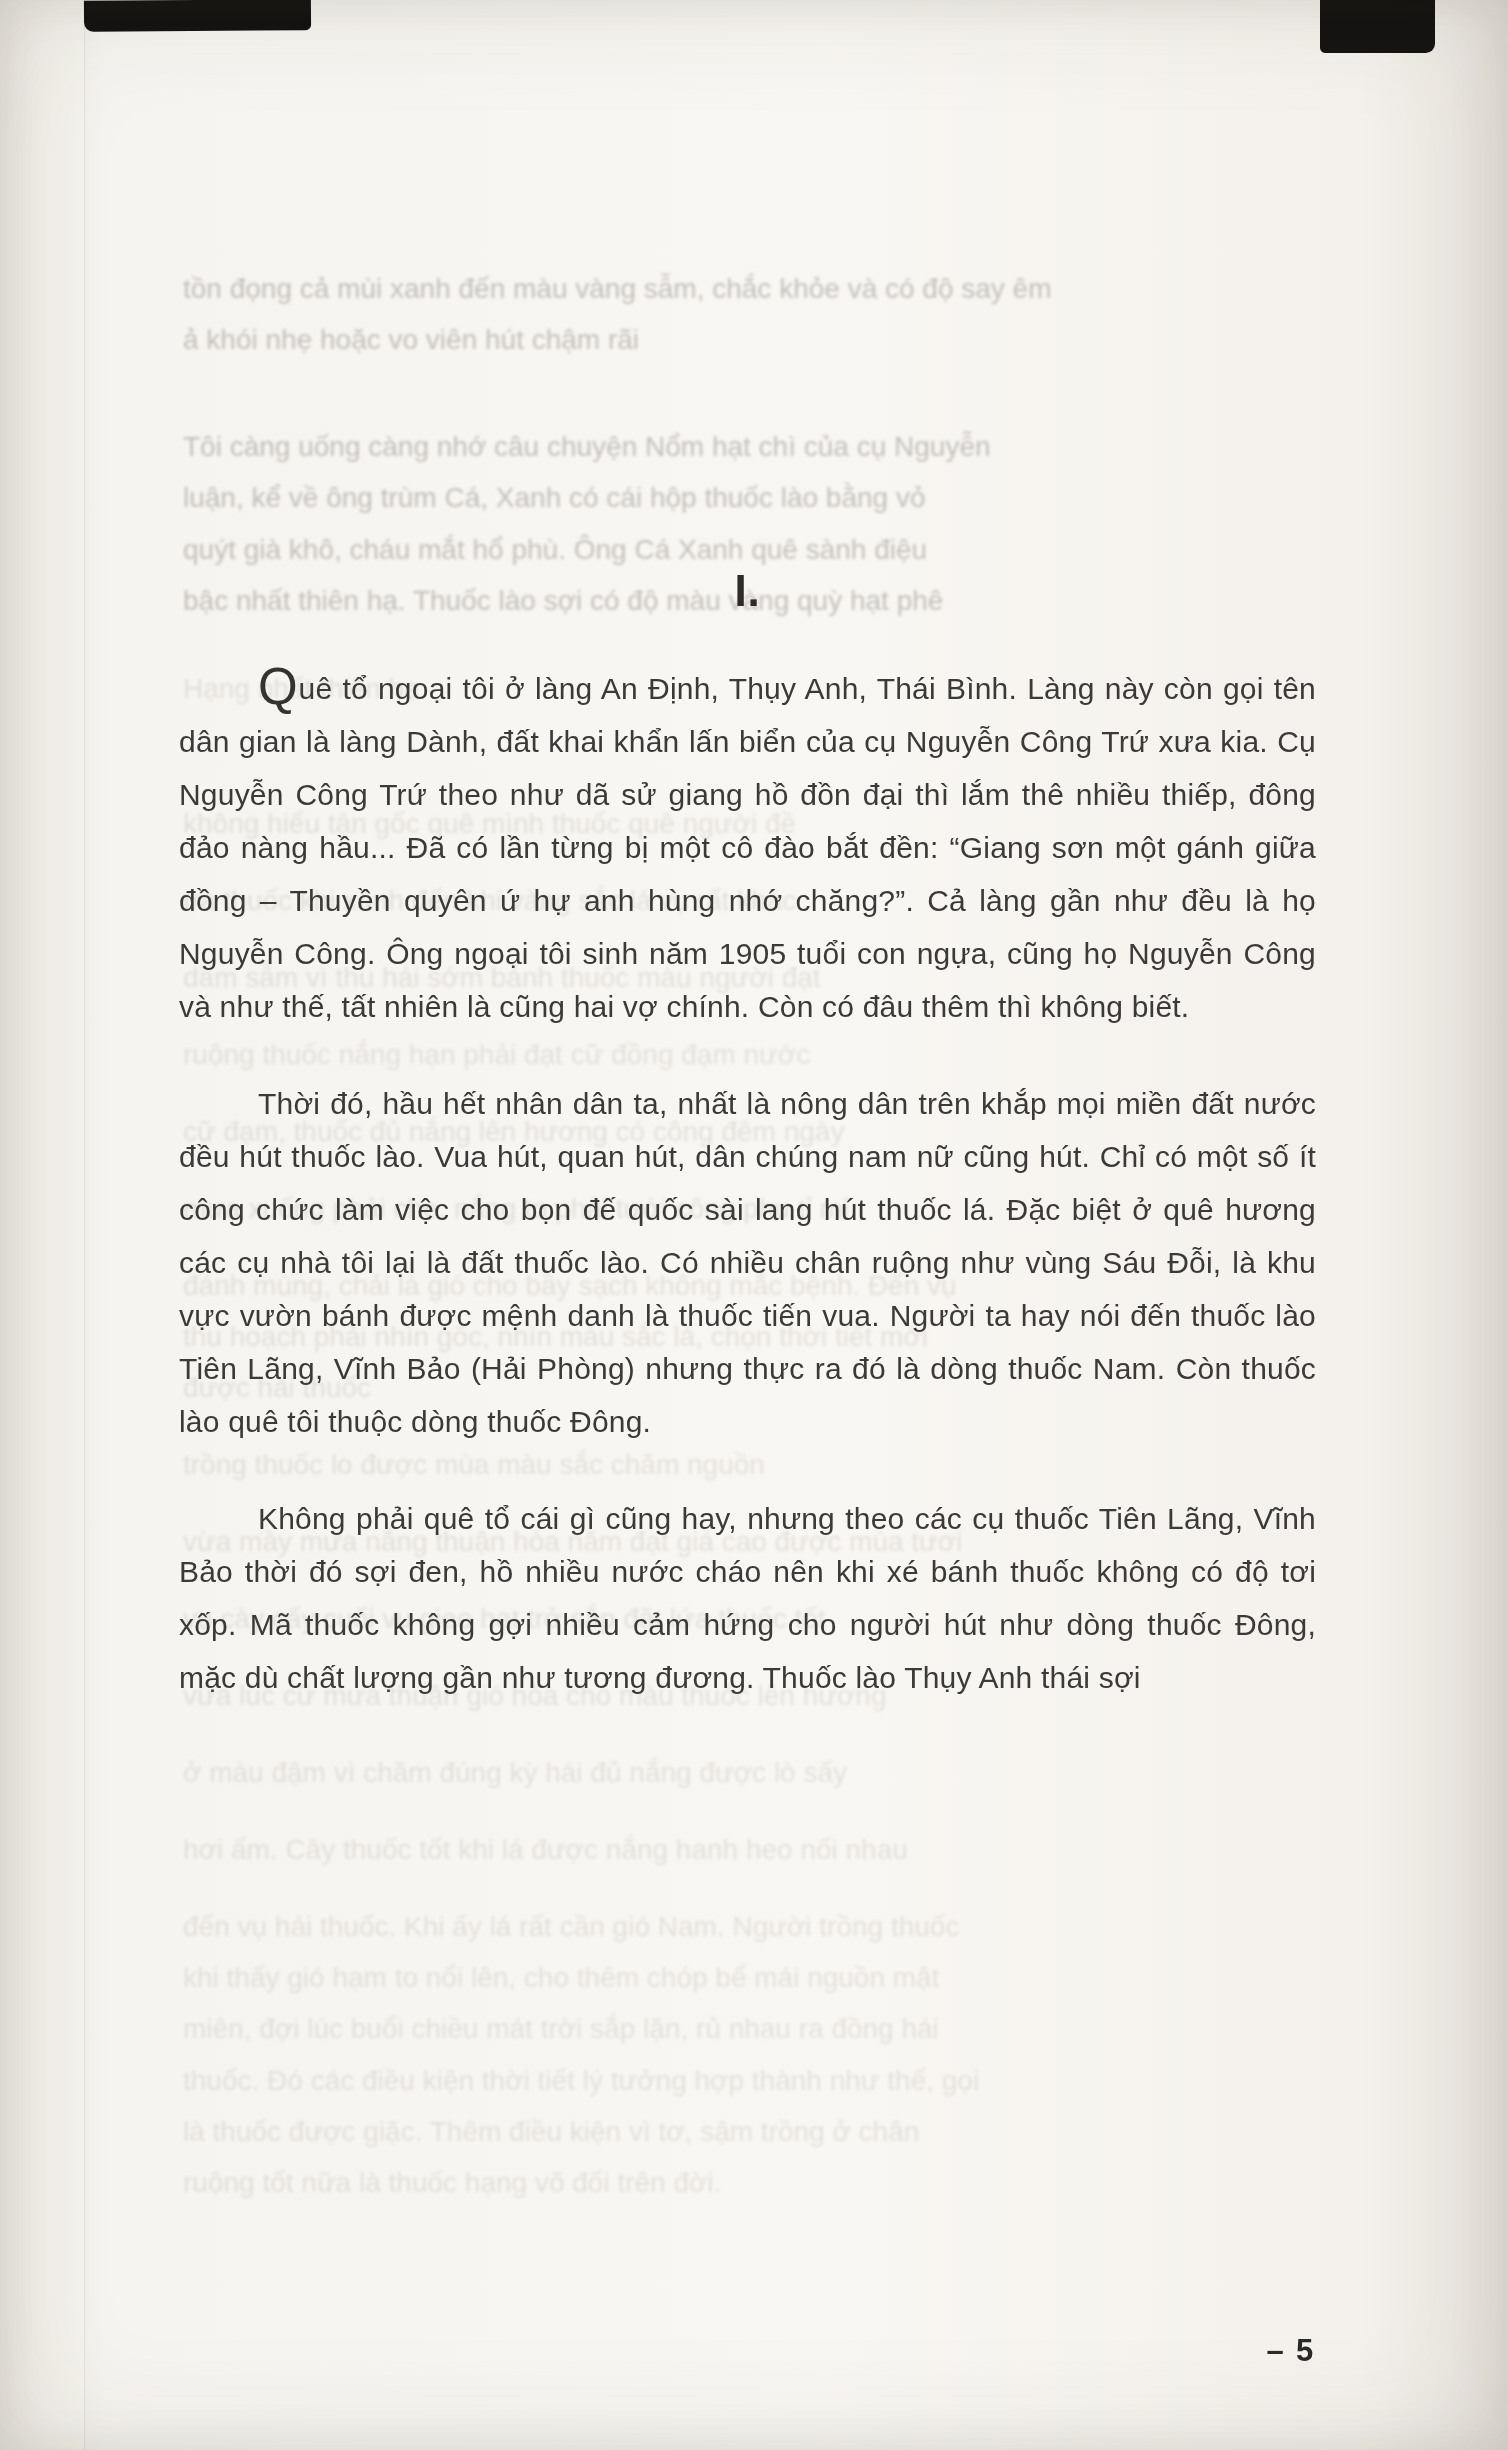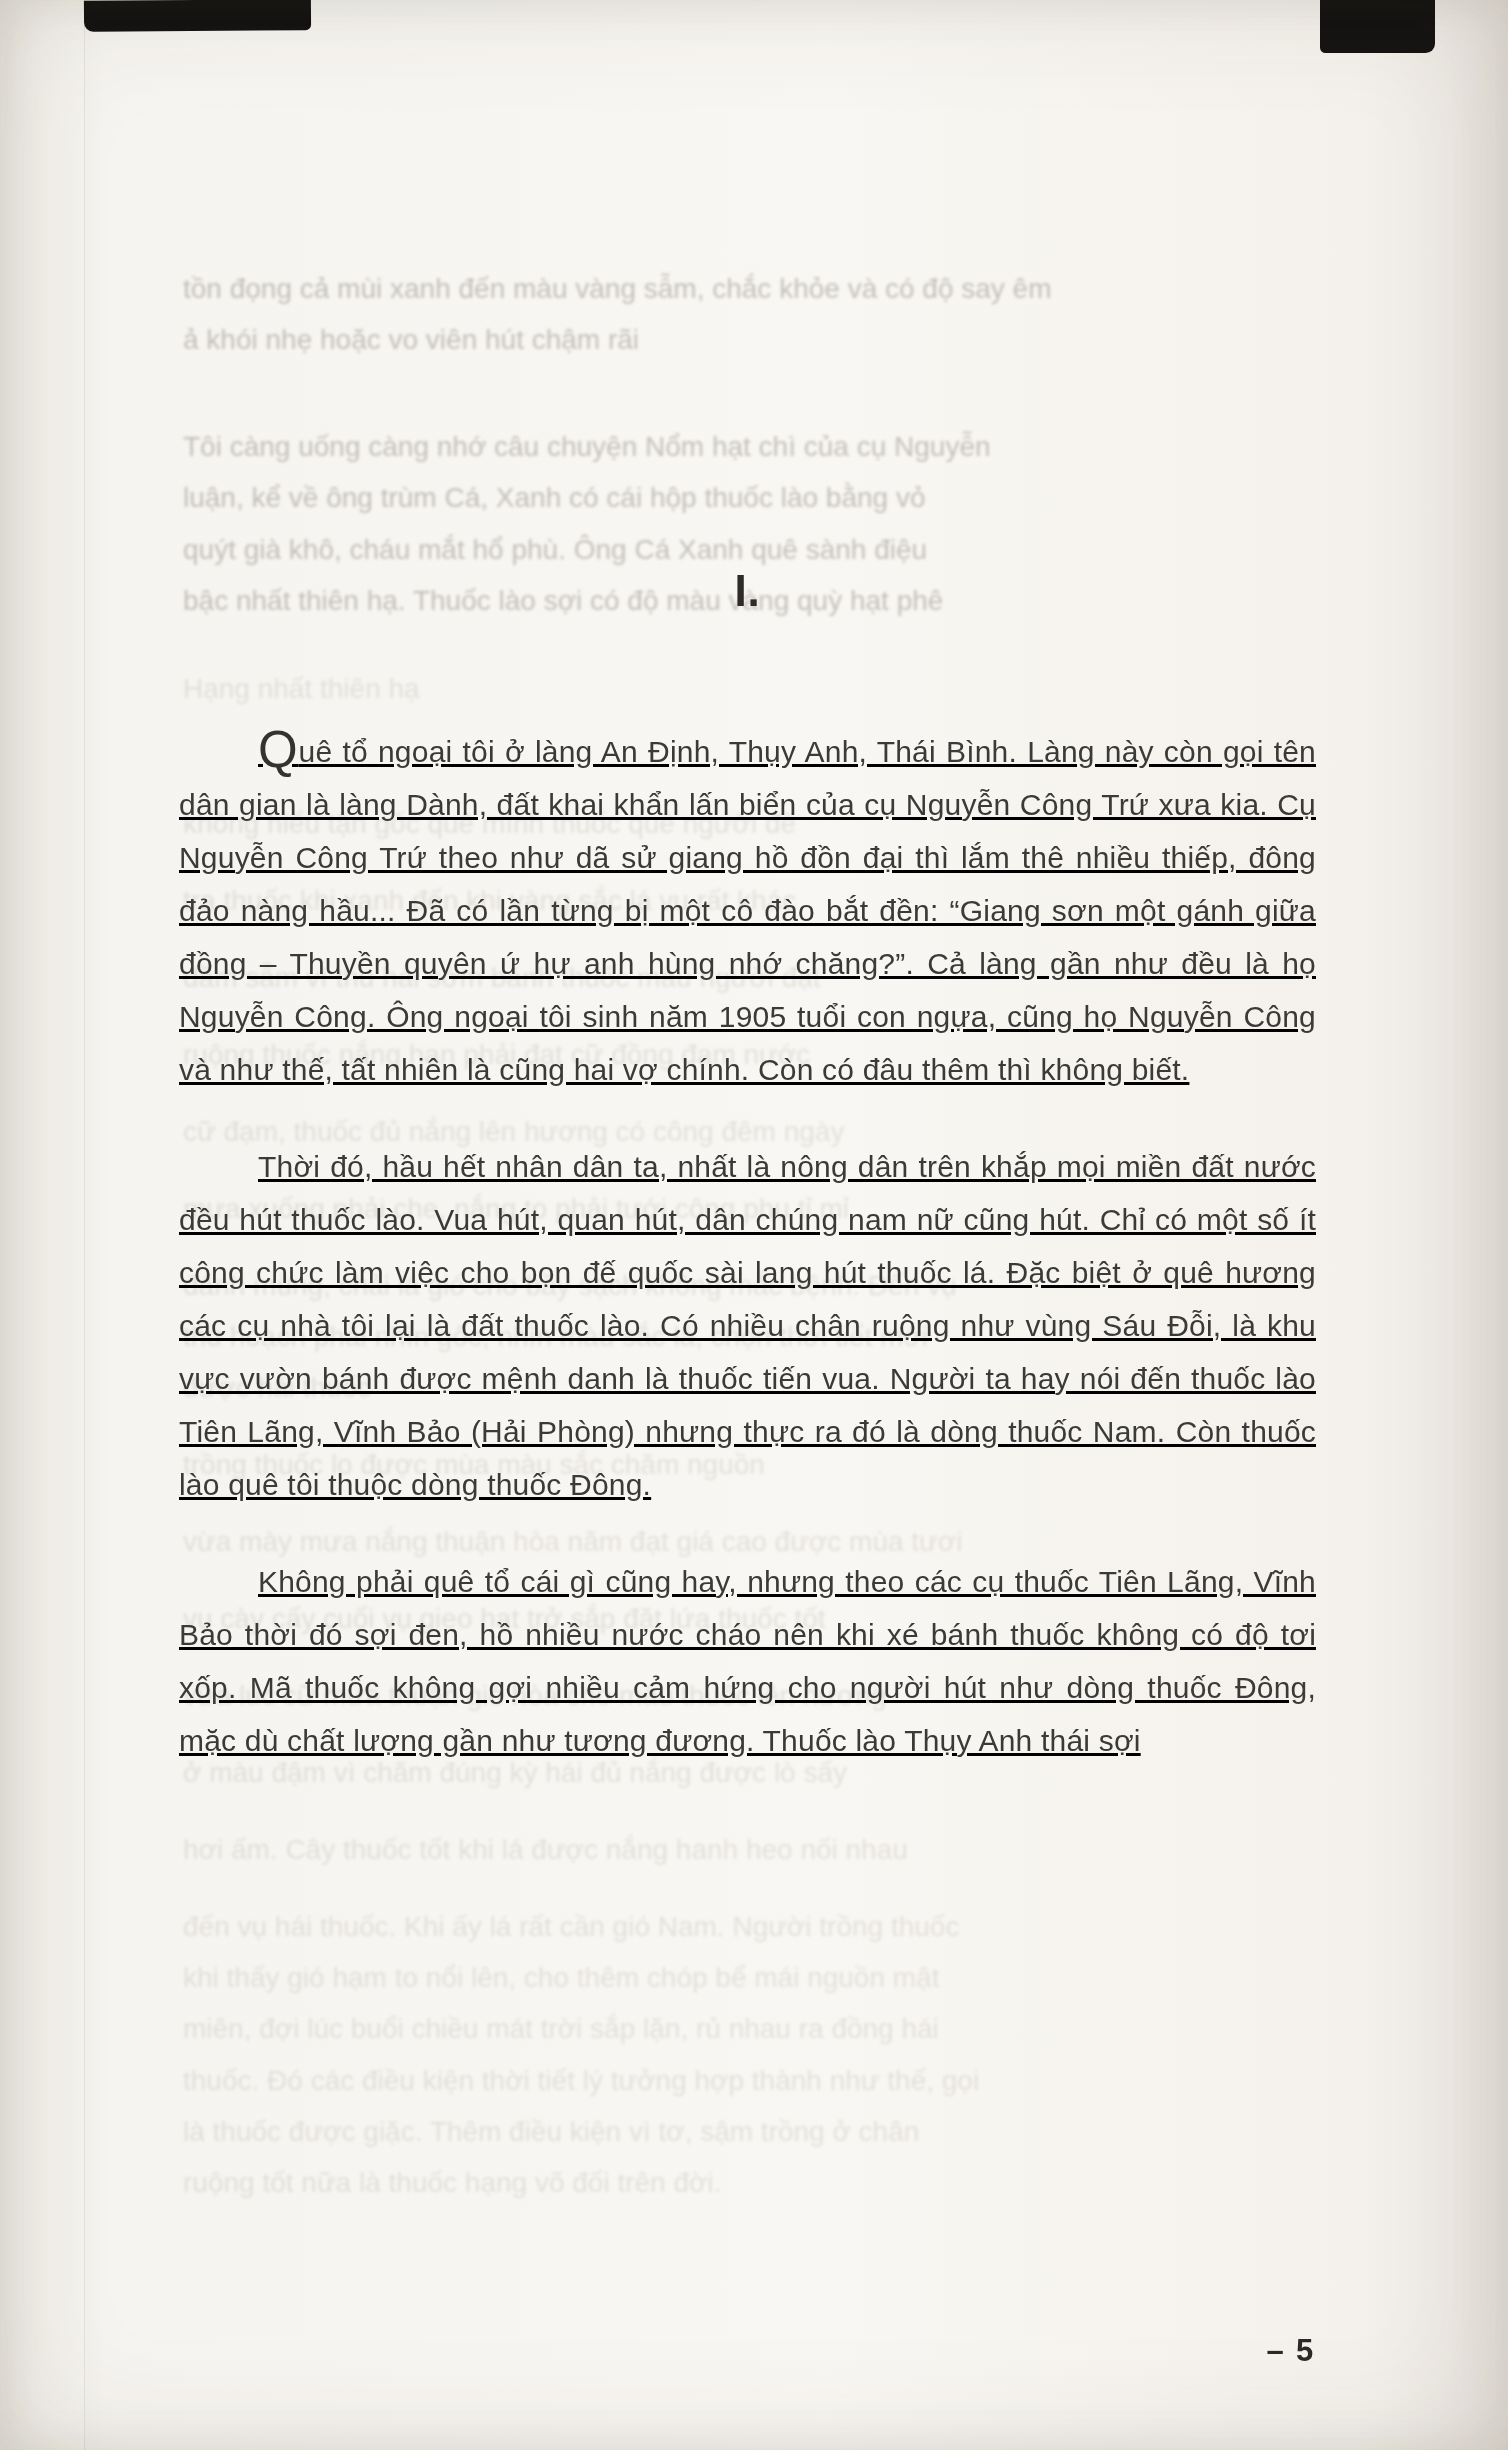--- a/index.html
+++ b/index.html
@@ -20,21 +20,21 @@
     background:linear-gradient(90deg,#efece6,#f5f3ee);
     border-right:0.9px solid rgba(0,0,0,0.04);
   }
   .artifact{position:absolute;background:#151413;}
   .artifact-tl{left:84px;top:0;width:227px;height:31px;border-radius:0 0 5.5px 9.2px;transform:rotate(-0.4deg);}
   .artifact-tr{left:1320px;top:0;width:115px;height:53px;border-radius:0 0 9.2px 5.5px;}
   .chapter{
     position:absolute;left:179px;top:566px;width:1137px;
     text-align:center;font-size:44px;font-weight:bold;color:#2d2c2b;letter-spacing:0.9px;
   }
-  .content{position:absolute;left:179px;top:724px;width:1137px;text-decoration:underline;}
+  .content{position:absolute;left:179px;top:661px;width:1137px;}
   p.para{
     margin:0 0 44px 0;
     font-size:30px;line-height:53px;color:#3b3a38;
     text-align:justify;letter-spacing:0.2px;
     text-indent:79px;
   }
   .dropcap{
     font-size:51px;line-height:1;color:#343331;
     vertical-align:-5.5px;letter-spacing:0.9px;
   }

